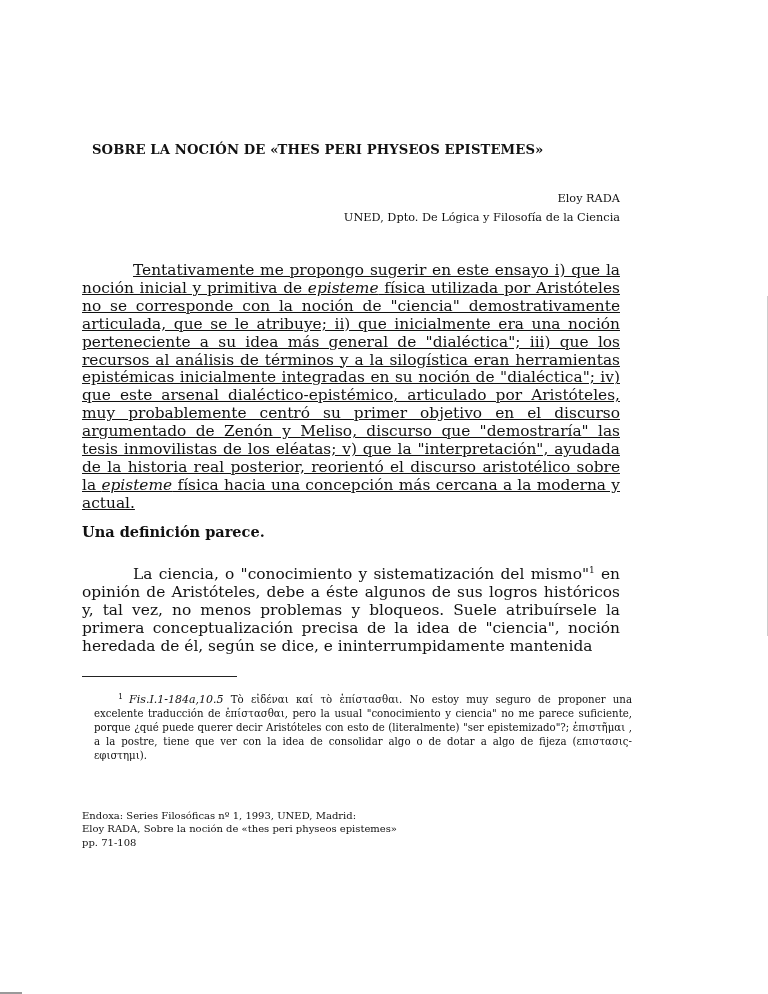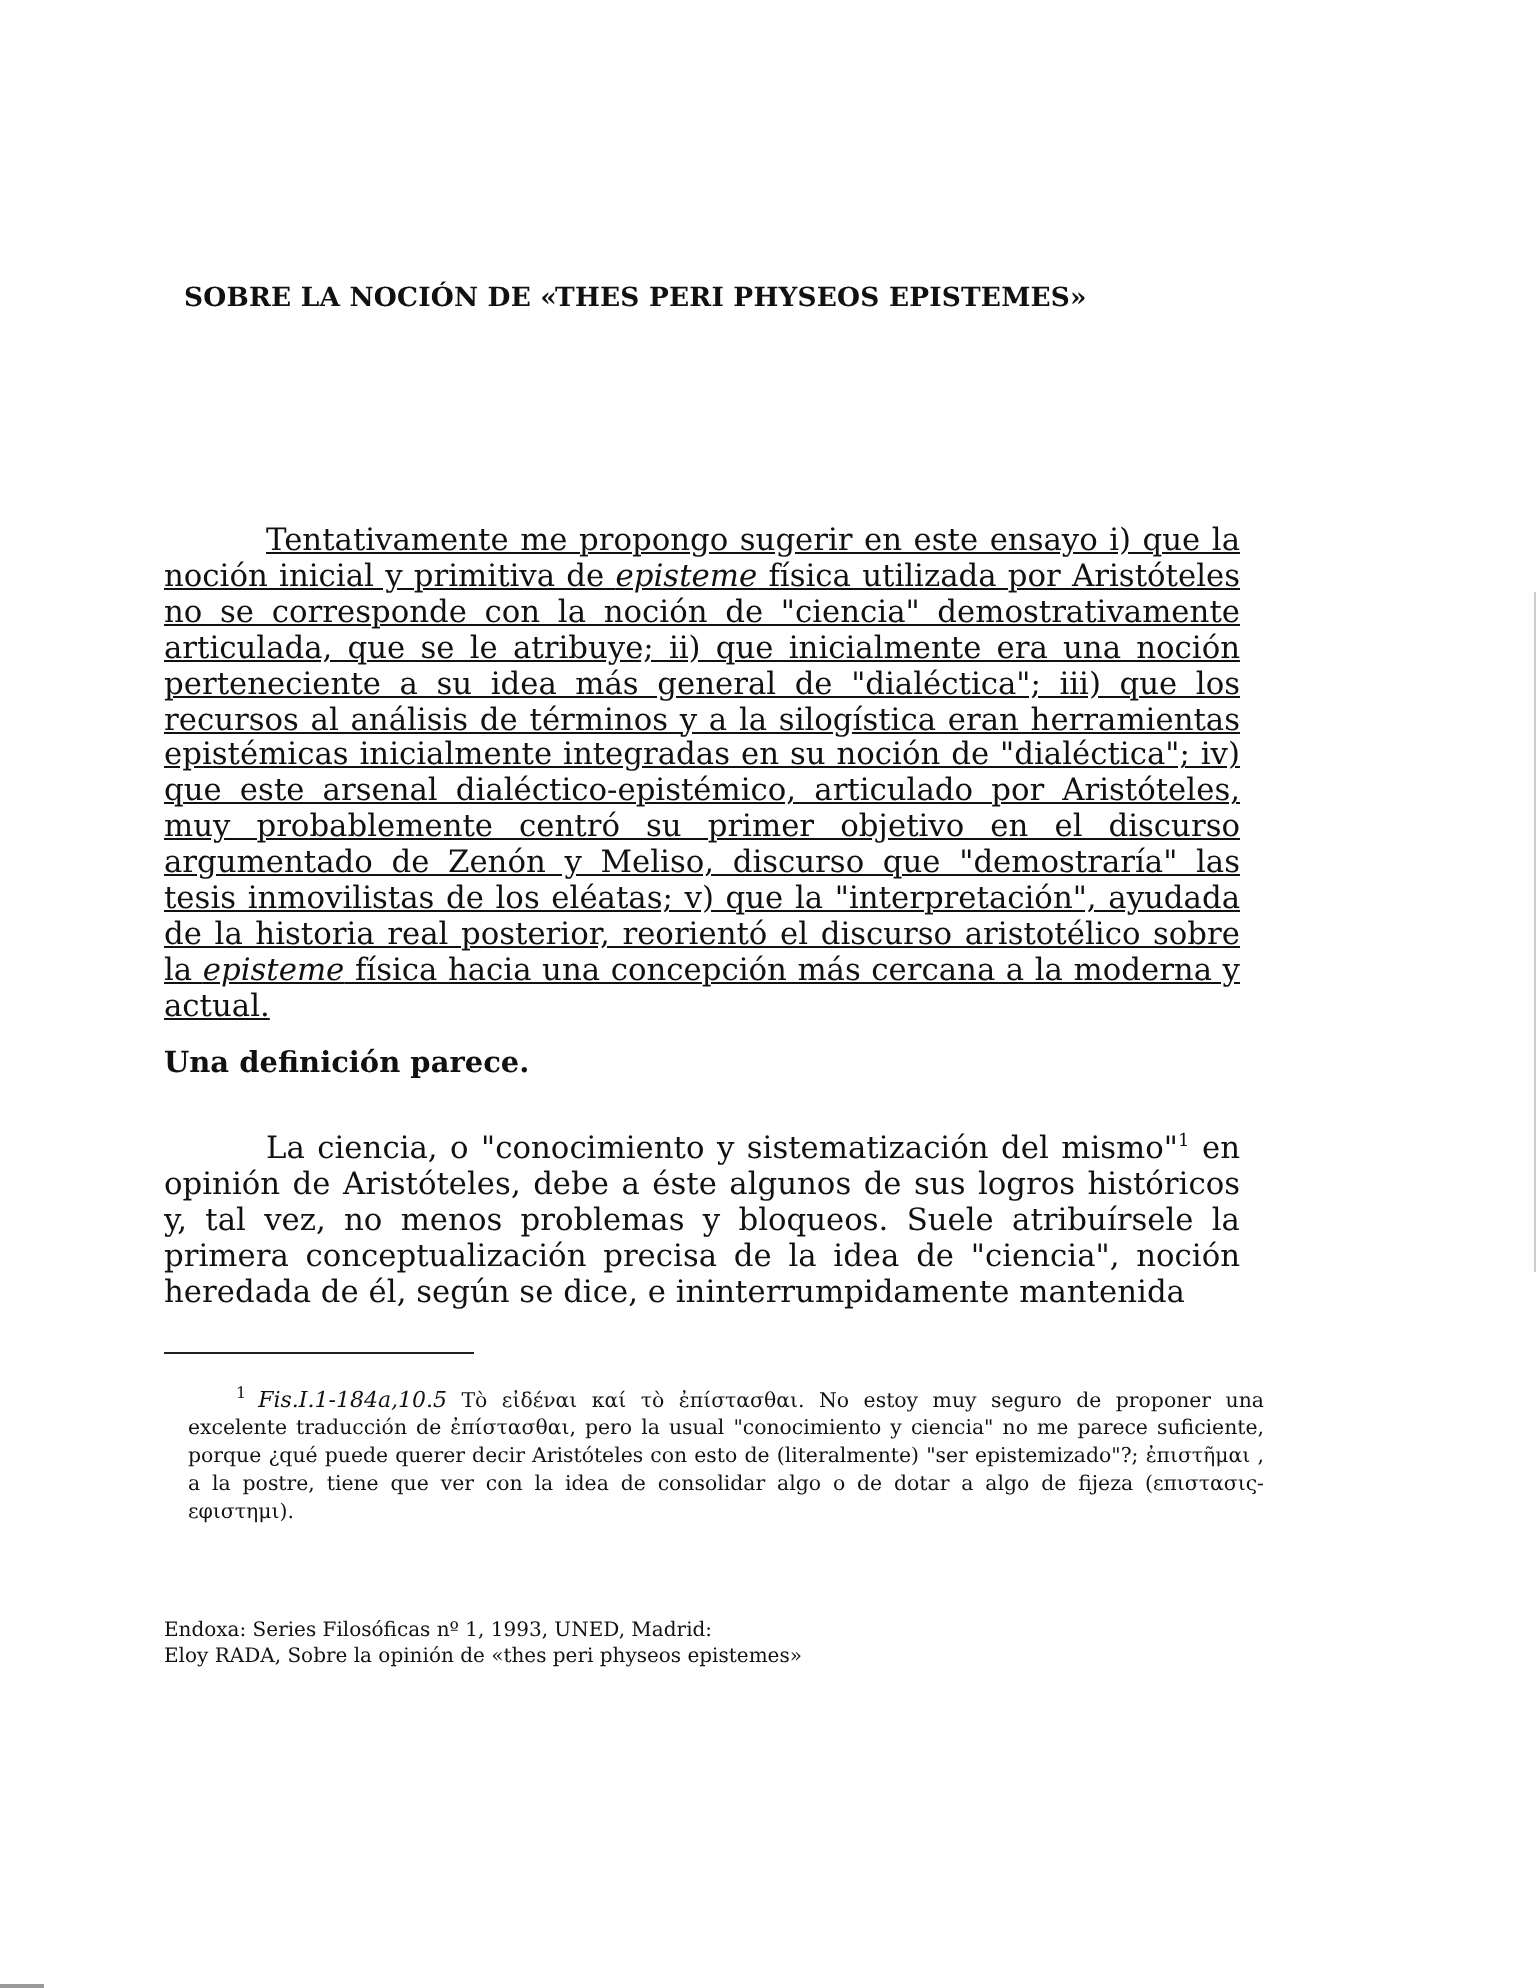--- a/index.html
+++ b/index.html
@@ -33,38 +33,43 @@
     .scan-edge { position: absolute; left: 767px; top: 296px; width: 1px; height: 340px; background: #b8b8b8; opacity: 0.7; }
     .scan-mark { position: absolute; left: 0; top: 992px; width: 22px; height: 2px; background: #9a9a9a; }
   </style>
 </head>
 <body>
 
 <div class="page">
 
   <div class="title">SOBRE LA NOCIÓN DE «THES PERI PHYSEOS EPISTEMES»</div>
 
+  <div class="byline">
+    <div>Eloy RADA</div>
+    <div>UNED, Dpto. De Lógica y Filosofía de la Ciencia</div>
+  </div>
 
   <div class="body-text para1">
     <p class="last-line"><span>Tentativamente me propongo sugerir en este ensayo i) que la noción inicial y primitiva de </span><em>episteme</em><span> física utilizada por Aristóteles no se corresponde con la noción de "ciencia" demostrativamente articulada, que se le atribuye; ii) que inicialmente era una noción perteneciente a su idea más general de "dialéctica"; iii) que los recursos al análisis de términos y a la silogística eran herramientas epistémicas inicialmente integradas en su noción de "dialéctica"; iv) que este arsenal dialéctico-epistémico, articulado por Aristóteles, muy probablemente centró su primer objetivo en el discurso argumentado de Zenón y Meliso, discurso que "demostraría" las tesis inmovilistas de los eléatas; v) que la "interpretación", ayudada de la historia real posterior, reorientó el discurso aristotélico sobre la </span><em>episteme</em><span> física hacia una concepción más cercana a la moderna y actual.</span></p>
   </div>
 
   <div class="section-heading">Una definición parece.</div>
 
   <div class="body-text para2">
     <p><span>La ciencia, o "conocimiento y sistematización del mismo"</span><span class="sup">1</span><span> en opinión de Aristóteles, debe a éste algunos de sus logros históricos y, tal vez, no menos problemas y bloqueos. Suele atribuírsele la primera conceptualización precisa de la idea de "ciencia", noción heredada de él, según se dice, e ininterrumpidamente mantenida</span></p>
   </div>
 
   <div class="footnote-rule"></div>
 
   <div class="footnote">
     <span class="fn-mark">1</span><span class="ref">Fis.I.1-184a,10.5</span>
     <span class="greek">Tὸ εἰδέναι καί τὸ ἐπίστασθαι</span><span>. No estoy muy seguro de proponer una excelente traducción de </span><span class="greek">ἐπίστασθαι</span><span>, pero la usual "conocimiento y ciencia" no me parece suficiente, porque ¿qué puede querer decir Aristóteles  con esto de (literalmente) "ser epistemizado"?; </span><span class="greek">ἐπιστῆμαι</span><span> , a la postre,  tiene que ver con la idea de consolidar algo  o de dotar a algo de fijeza (</span><span class="greek">επιστασις- εφιστημι</span><span>).</span>
   </div>
 
   <div class="imprint">
     <div>Endoxa: Series Filosóficas nº 1, 1993, UNED, Madrid:</div>
-    <div>Eloy RADA, Sobre la opinión de «thes peri physeos epistemes»</div>
+    <div>Eloy RADA, Sobre la noción de «thes peri physeos epistemes»</div>
+    <div>pp. 71-108</div>
   </div>
 
   <div class="scan-edge"></div>
   <div class="scan-mark"></div>
 </div>
 
 </body></html>

